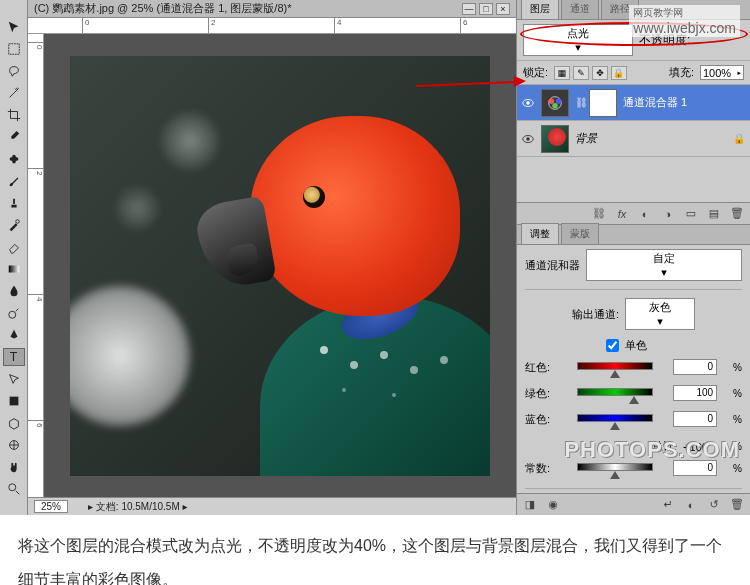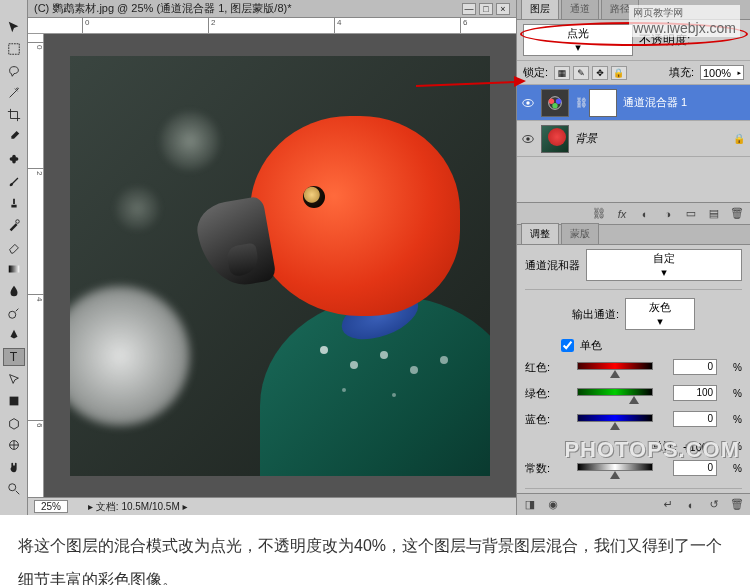--- a/index.html
+++ b/index.html
@@ -345,21 +345,21 @@
           </div>
       </div>
       <div class="sep"></div>
       <div class="adj-row" style="justify-content:center">
         <span>输出通道:</span>
         <div class="dropdown" style="width:70px">
             <span>灰色</span>
             <span>▾</span>
           </div>
       </div>
-      <div class="adj-row" style="padding-left:44px">
+      <div class="adj-row" style="padding-left:89px">
         <input type="checkbox" checked="" style="">
         <span>单色</span>
       </div>
       <div class="slider-row">
         <span class="lab">红色:</span>
         <div class="slider-track">
             <div class="grad red"></div>
             <div class="thumb-tri" style="left:50%"></div>
           </div>
         <div class="num-box">0</div>

